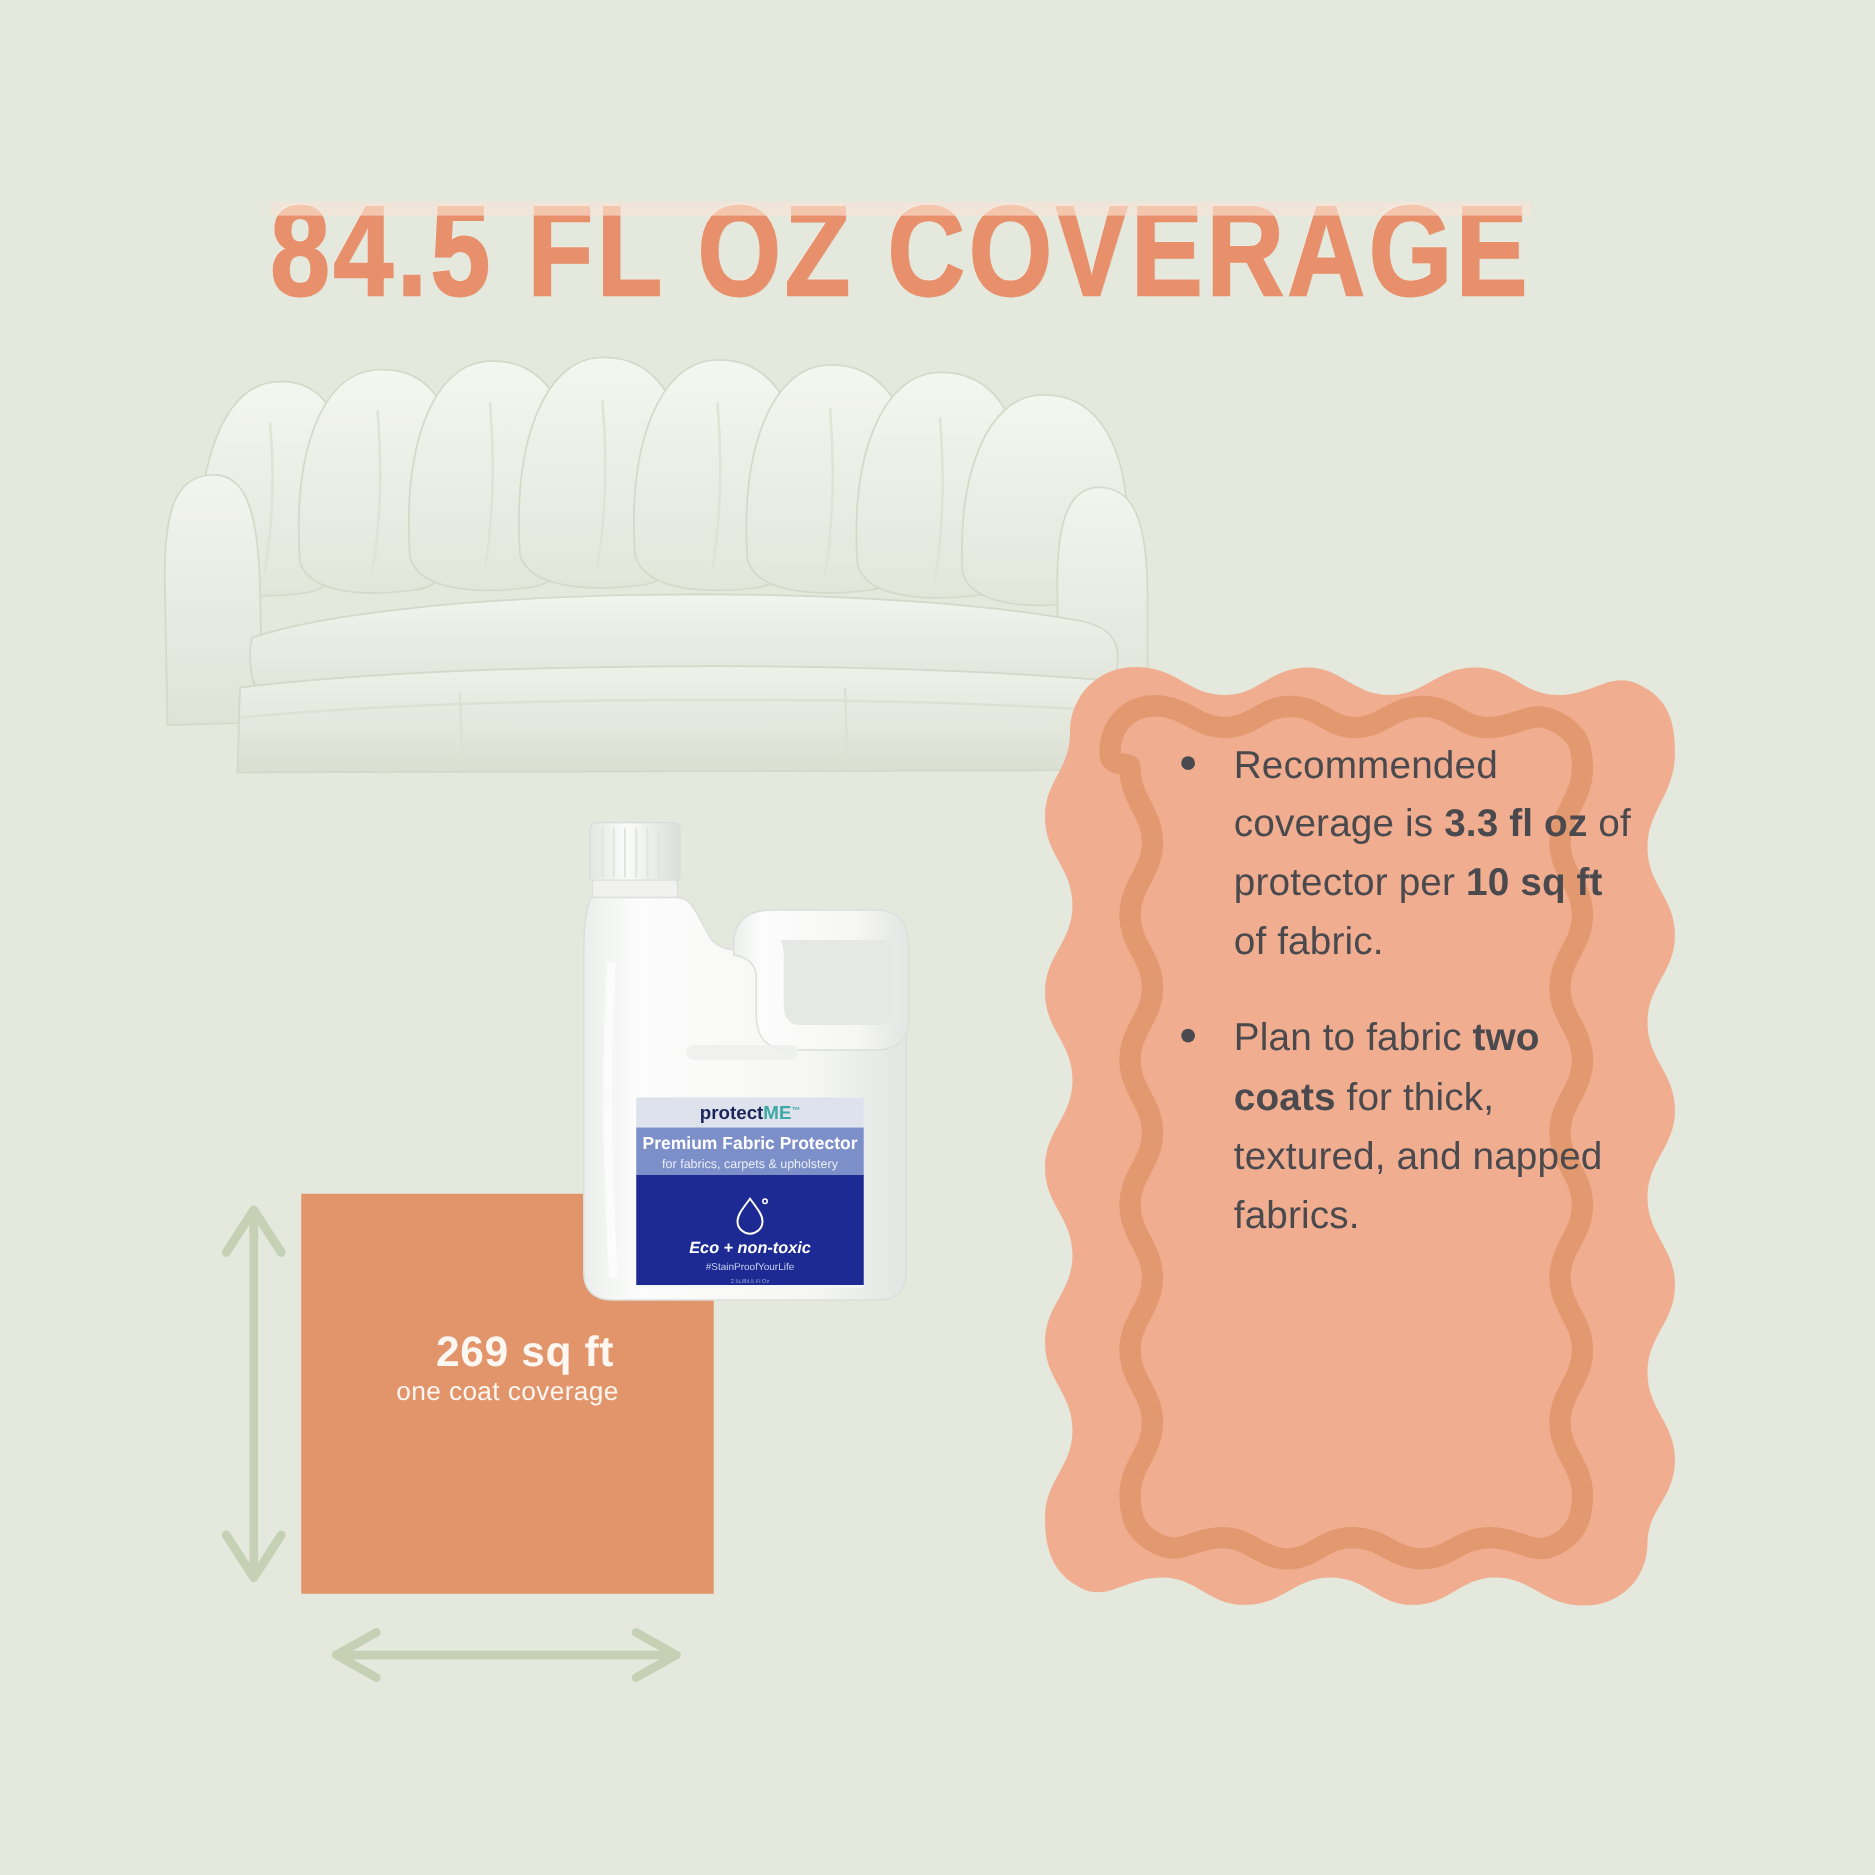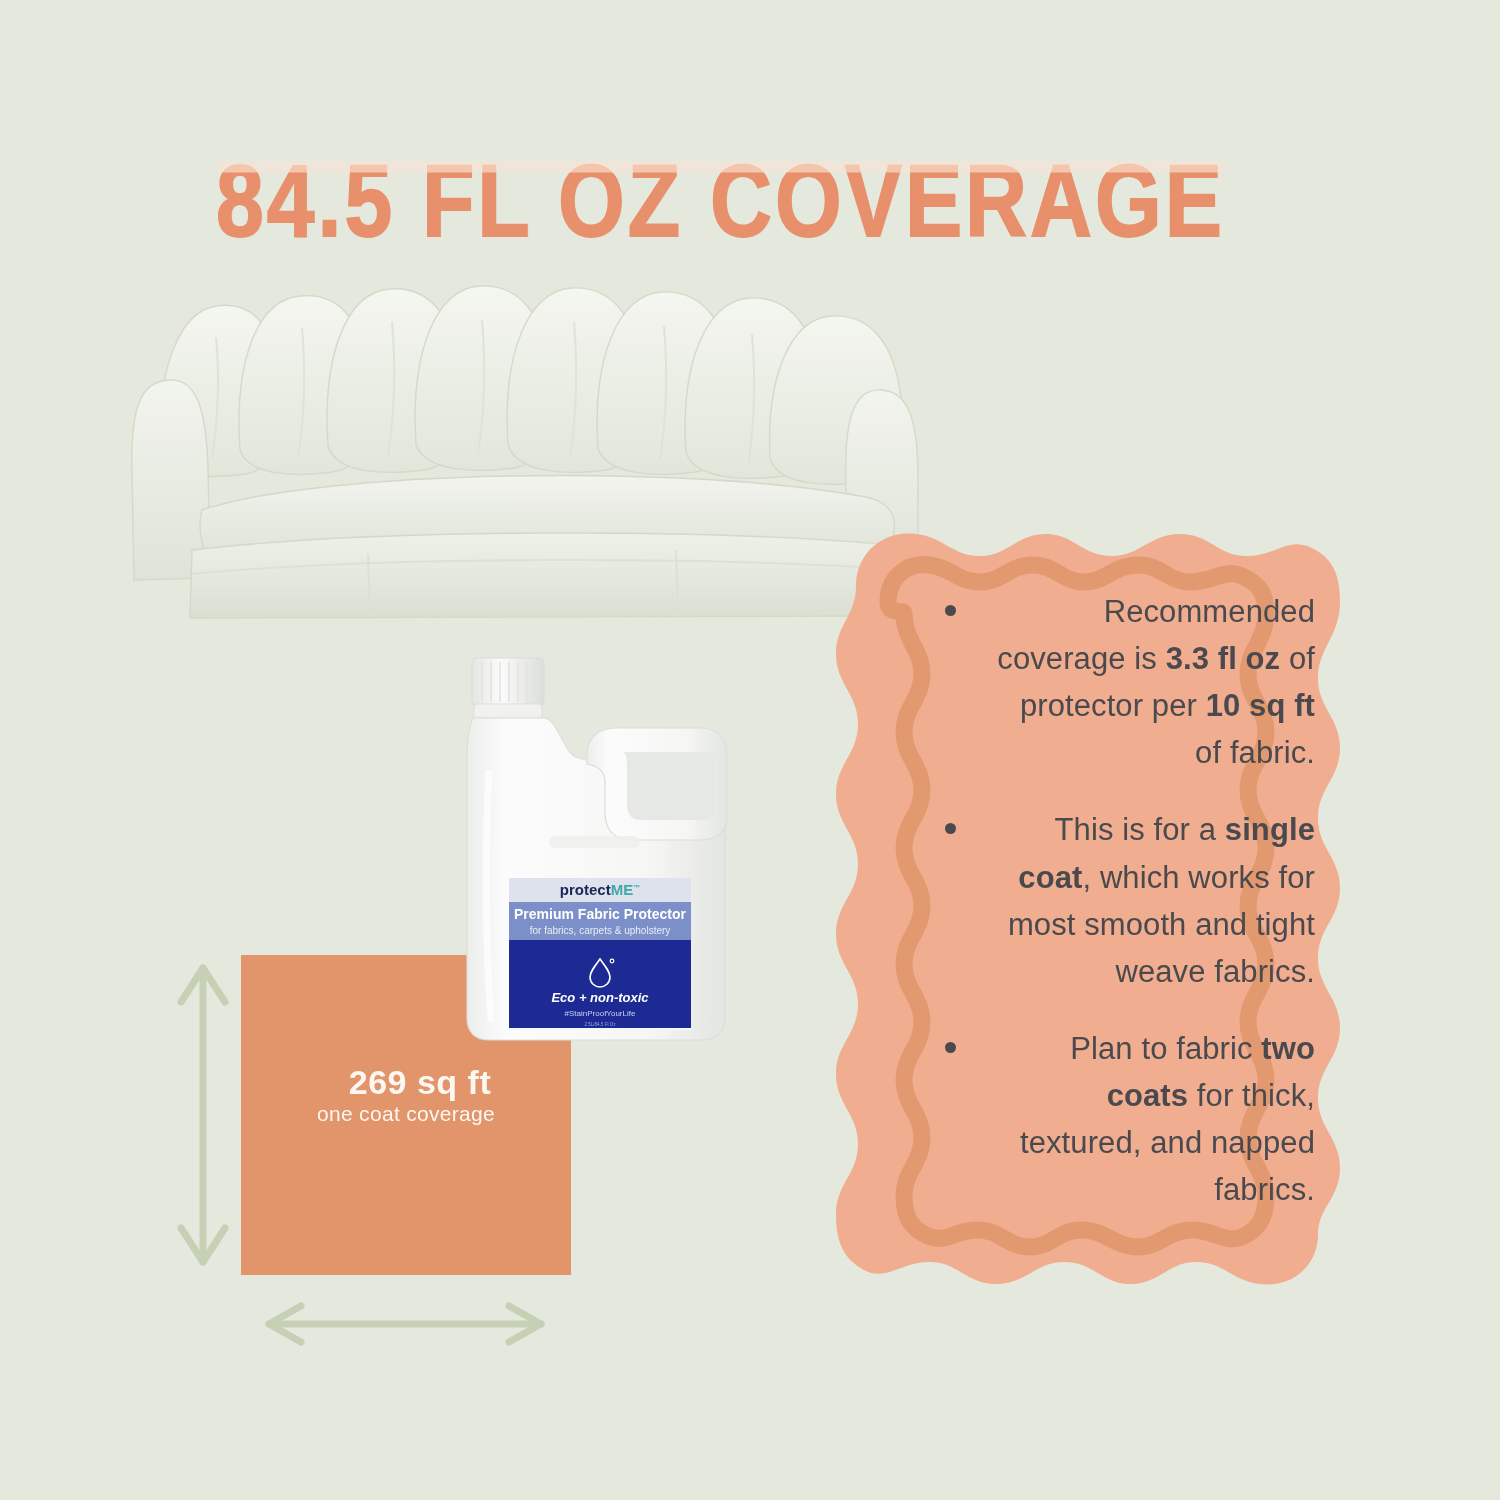--- a/index.html
+++ b/index.html
@@ -151,21 +151,20 @@
     list-style: none;
   }
   #bullet-list li {
     position: relative;
     padding-left: 52px;
     margin-bottom: 30px;
     font-size: 31px;
     line-height: 1.52;
     color: #4a4a4e;
     letter-spacing: 0.1px;
-    text-align: right;
   }
   #bullet-list li::before {
     content: "";
     position: absolute;
     left: 10px;
     top: 17px;
     width: 11px;
     height: 11px;
     border-radius: 50%;
     background: #4a4a4e;
@@ -368,18 +367,17 @@
            C84 682 102 672 102 648 C102 624 84 614 84 590
            C84 566 102 556 102 532 C102 508 84 498 84 474
            C84 450 102 440 102 416 C102 392 84 382 84 358
            C84 334 102 324 102 300 C102 276 84 266 84 242
            C84 218 102 208 102 184 C102 160 84 150 84 124
            C84 118 68 126 68 112 Z" fill="none" stroke="#e3996f" stroke-width="17" stroke-linejoin="round" stroke-linecap="round"></path>
     </svg>
 
     <ul id="bullet-list">
       <li><span>Recommended coverage is </span><b>3.3 fl oz</b><span> of protector per </span><b>10 sq ft</b><span> of fabric.</span></li>
-      <li><span>This is for a </span><b>single coat</b><span>, which works for most smooth and tight weave fabrics.</span></li>
       <li><span>Plan to fabric </span><b>two coats</b><span> for thick, textured, and napped fabrics.</span></li>
     </ul>
   </div>
 
 </div>
 
 </body></html>

